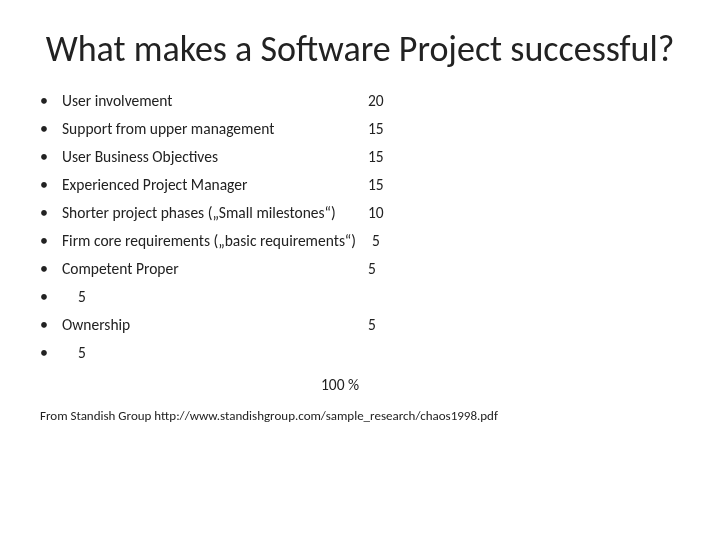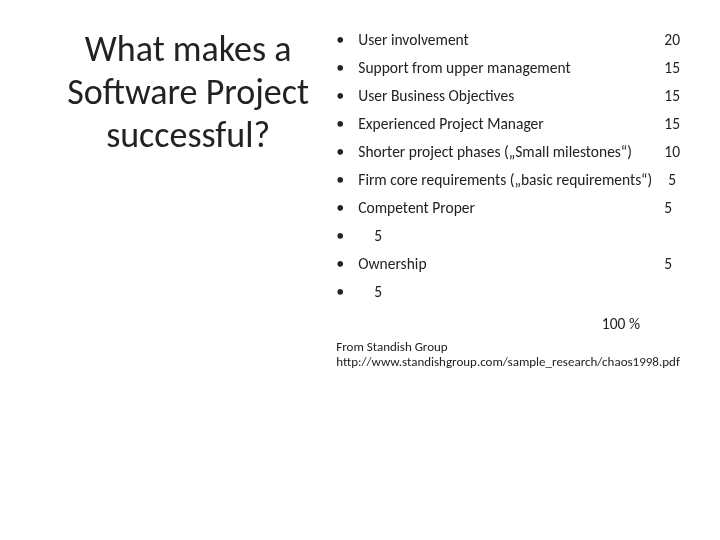--- a/index.html
+++ b/index.html
@@ -15,21 +15,21 @@
       font-family: 'Segoe UI', Calibri, Arial, sans-serif;
       overflow: hidden;
     }
 
     .slide {
       width: 720px;
       height: 540px;
       background: #ffffff;
       padding: 28px 40px 20px 40px;
       display: flex;
-      flex-direction: row;
+      flex-direction: column;
     }
 
     .title {
       font-size: 36px;
       font-weight: 300;
       color: #222222;
       text-align: center;
       line-height: 1.2;
       margin-bottom: 18px;
       font-family: 'Segoe UI Light', 'Segoe UI', Calibri, Arial, sans-serif;
@@ -68,31 +68,31 @@
       min-width: 290px;
     }
 
     .item-value {
       flex: 0 0 auto;
       margin-left: 16px;
     }
 
     .total-line {
       display: flex;
-      justify-content: flex-end;
+      justify-content: center;
       margin-top: 6px;
       font-size: 15.5px;
       color: #222222;
       padding-right: 40px;
     }
 
     .source-line {
       font-size: 13px;
       color: #222222;
-      margin-top: 6px;
+      margin-top: 14px;
     }
   </style>
 </head>
 <body>
 
 <div class="slide">
   <h1 class="title">What makes a Software Project successful?</h1>
 
   <div class="content">
     <ul class="items-list">

